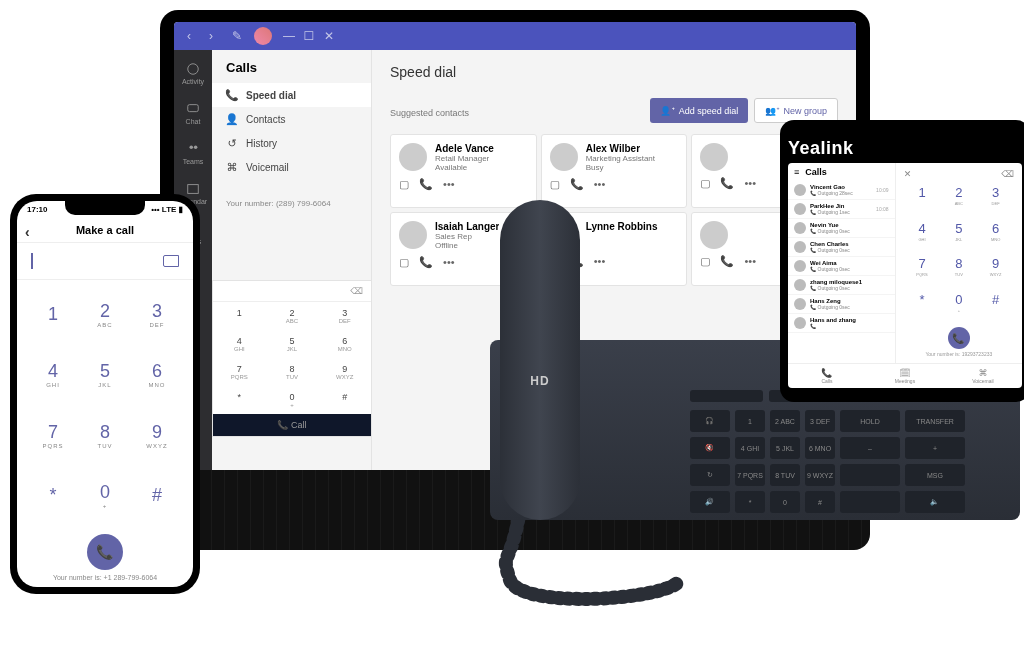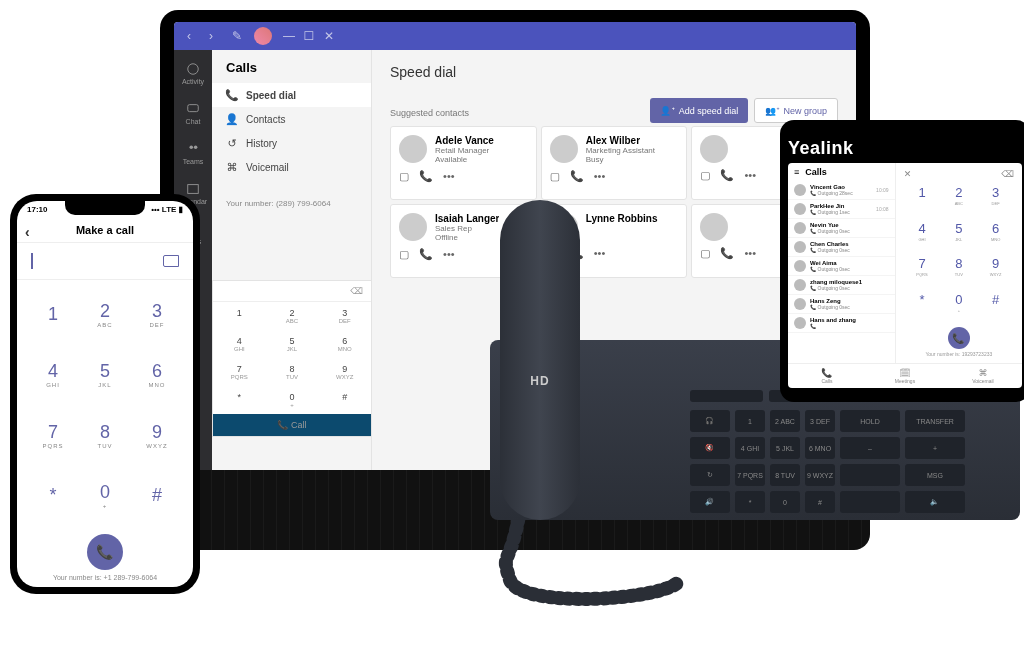--- a/index.html
+++ b/index.html
@@ -25,36 +25,36 @@
   .calls-title { font-weight:700; font-size:13px; padding:0 14px 8px; }
   .calls-item { display:flex; align-items:center; gap:8px; padding:6px 14px; font-size:10px; color:#444; cursor:pointer; }
   .calls-item.active { background:#fff; font-weight:600; }
   .calls-icn { width:12px; height:12px; display:flex; align-items:center; justify-content:center; font-size:11px; }
   .your-number { font-size:8px; color:#888; padding:20px 14px 0; }
   .main { flex:1; background:#f4f4f4; padding:14px 18px; position:relative; }
   .main-title { font-size:14px; font-weight:400; color:#333; margin-bottom:28px; }
   .action-row { position:absolute; right:18px; top:48px; display:flex; gap:6px; }
   .pill-btn { background:#6264a7; color:#fff; border:none; font-size:9px; padding:5px 10px; border-radius:3px; display:flex; align-items:center; gap:4px; cursor:pointer; }
   .pill-btn.outline { background:#fff; color:#6264a7; border:1px solid #ccc; }
-  .sug-label { font-size:9px; color:#777; margin-bottom:8px; margin-top:26px; }
+  .sug-label { font-size:9px; color:#777; margin-bottom:16px; margin-top:26px; }
   .cards { display:grid; grid-template-columns:1fr 1fr 1fr; gap:4px; }
   .card { background:#fff; border:1px solid #e3e3e3; border-radius:3px; padding:8px; display:flex; flex-direction:column; gap:6px; min-height:74px; }
   .card-top { display:flex; gap:8px; }
   .card-ava { width:28px; height:28px; border-radius:50%; background:#ccc; flex:none; }
   .card-info { overflow:hidden; }
   .card-name { font-size:10px; font-weight:600; white-space:nowrap; overflow:hidden; text-overflow:ellipsis;}
   .card-role { font-size:8px; color:#777; white-space:nowrap; overflow:hidden; text-overflow:ellipsis;}
   .card-status { font-size:8px; color:#777; }
   .card-actions { display:flex; gap:10px; color:#666; font-size:11px; }
   .laptop-kb { height:80px; background:repeating-linear-gradient(90deg,#111 0 12px,#1a1a1a 12px 13px),linear-gradient(#2a2a2a,#111); border-radius:0 0 16px 16px; }
   .dialpad-strip { position:absolute; left:212px; top:280px; width:160px; background:#fff; border:1px solid #e3e3e3; font-size:9px; }
   .dialpad-strip .row { display:grid; grid-template-columns:1fr 1fr 1fr; }
   .dialpad-strip .key { padding:6px 4px; text-align:center; color:#444; cursor:pointer; }
   .dialpad-strip .sub { font-size:6px; color:#999; display:block; }
-  .dialpad-strip .callbtn { grid-column:1/4; background:#0c4a6e; color:#999; padding:6px; text-align:center; font-size:9px; }
+  .dialpad-strip .callbtn { grid-column:1/4; background:#0f172a; color:#999; padding:6px; text-align:center; font-size:9px; }
   .dialpad-strip .inp { padding:5px 8px; display:flex; justify-content:space-between; align-items:center; border-bottom:1px solid #eee; color:#999; }
 
   
   .phone { position:absolute; left:10px; top:194px; width:190px; height:400px; background:#000; border-radius:26px; padding:7px; z-index:5; }
   .phone-screen { background:#fff; width:100%; height:100%; border-radius:20px; overflow:hidden; display:flex; flex-direction:column; position:relative; }
   .notch { position:absolute; top:0; left:50%; transform:translateX(-50%); width:80px; height:14px; background:#000; border-radius:0 0 10px 10px; }
   .status { display:flex; justify-content:space-between; font-size:8px; font-weight:600; padding:4px 10px 0; }
   .ph-title { text-align:center; font-size:11px; font-weight:600; padding:10px 0 6px; border-bottom:1px solid #eee; position:relative; }
   .ph-back { position:absolute; left:8px; top:10px; font-size:14px; color:#333; }
   .ph-tabs { display:flex; font-size:10px; }

